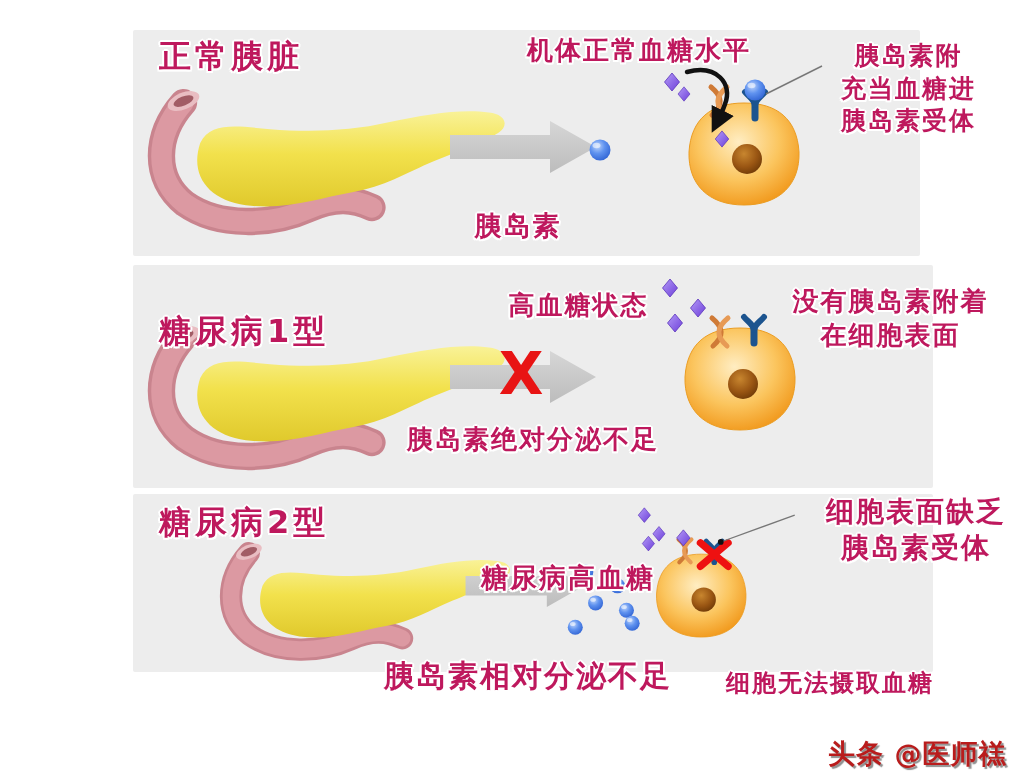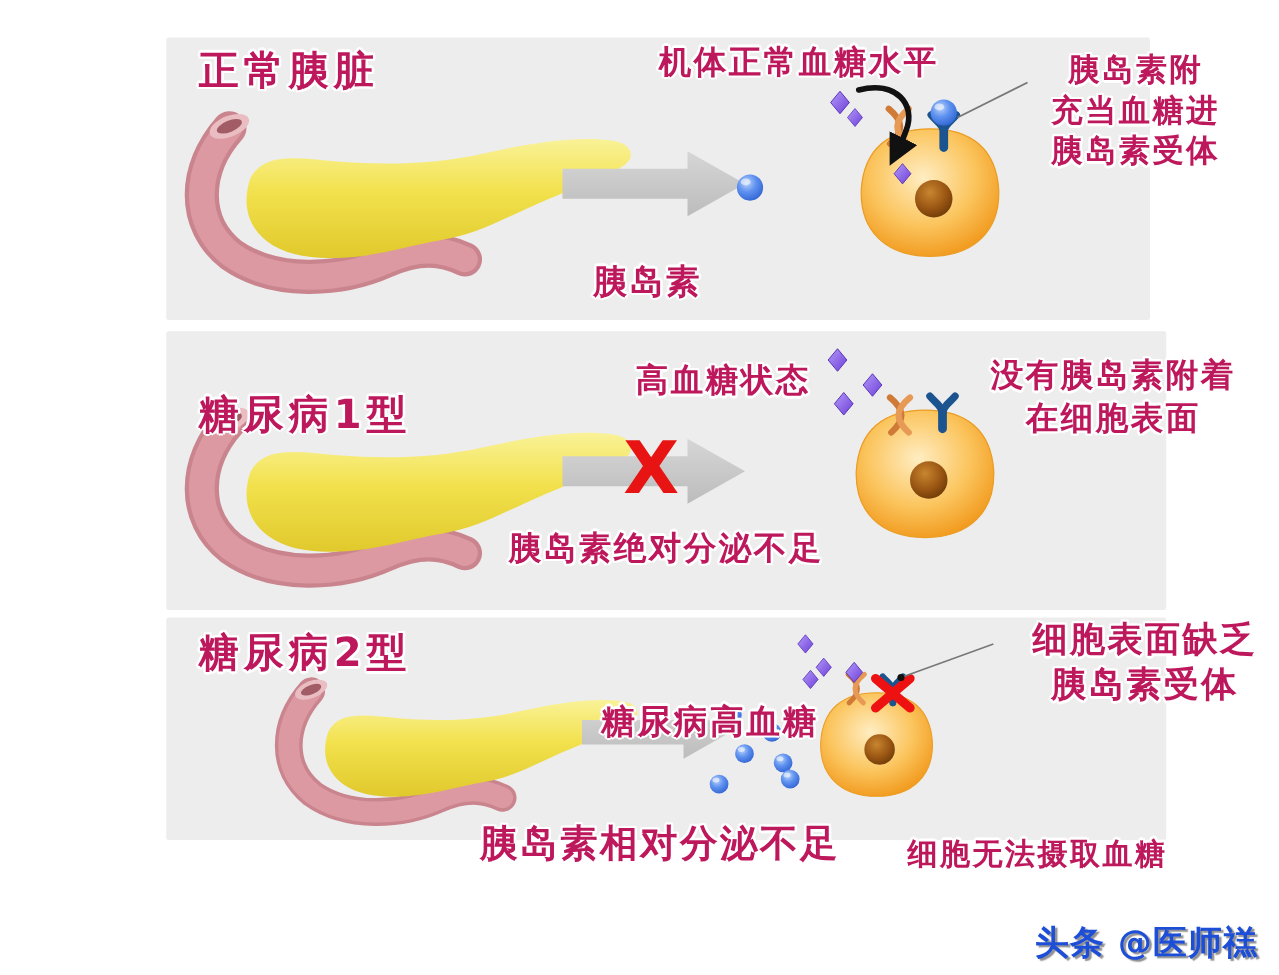--- a/index.html
+++ b/index.html
@@ -20,21 +20,21 @@
                 -1.5px 1.5px 0 #fff, 1.5px 1.5px 0 #fff;
   }
   .panel-title   { font-size:32px; text-align:left; letter-spacing:4px; }
   .anno          { white-space:normal; line-height:1.3; }
   .xmark {
     position:absolute; font-weight:900; color:#e81414; font-size:58px;
     line-height:1; text-align:center; letter-spacing:0;
   }
   .watermark {
     position:absolute; left:828px; top:736px; font-size:27px; font-weight:700;
-    letter-spacing:1px; color:#1d4ed8;
+    letter-spacing:1px; color:#b91c1c;
     text-shadow:2px 2px 1px #8f8f8f, -1px -1px 0 #ffffff;
   }
   .defs-svg { position:absolute; width:0; height:0; overflow:hidden; }
 </style>
 </head>
 <body>
 
 <div class="page">
 
   <svg class="defs-svg" aria-hidden="true">

